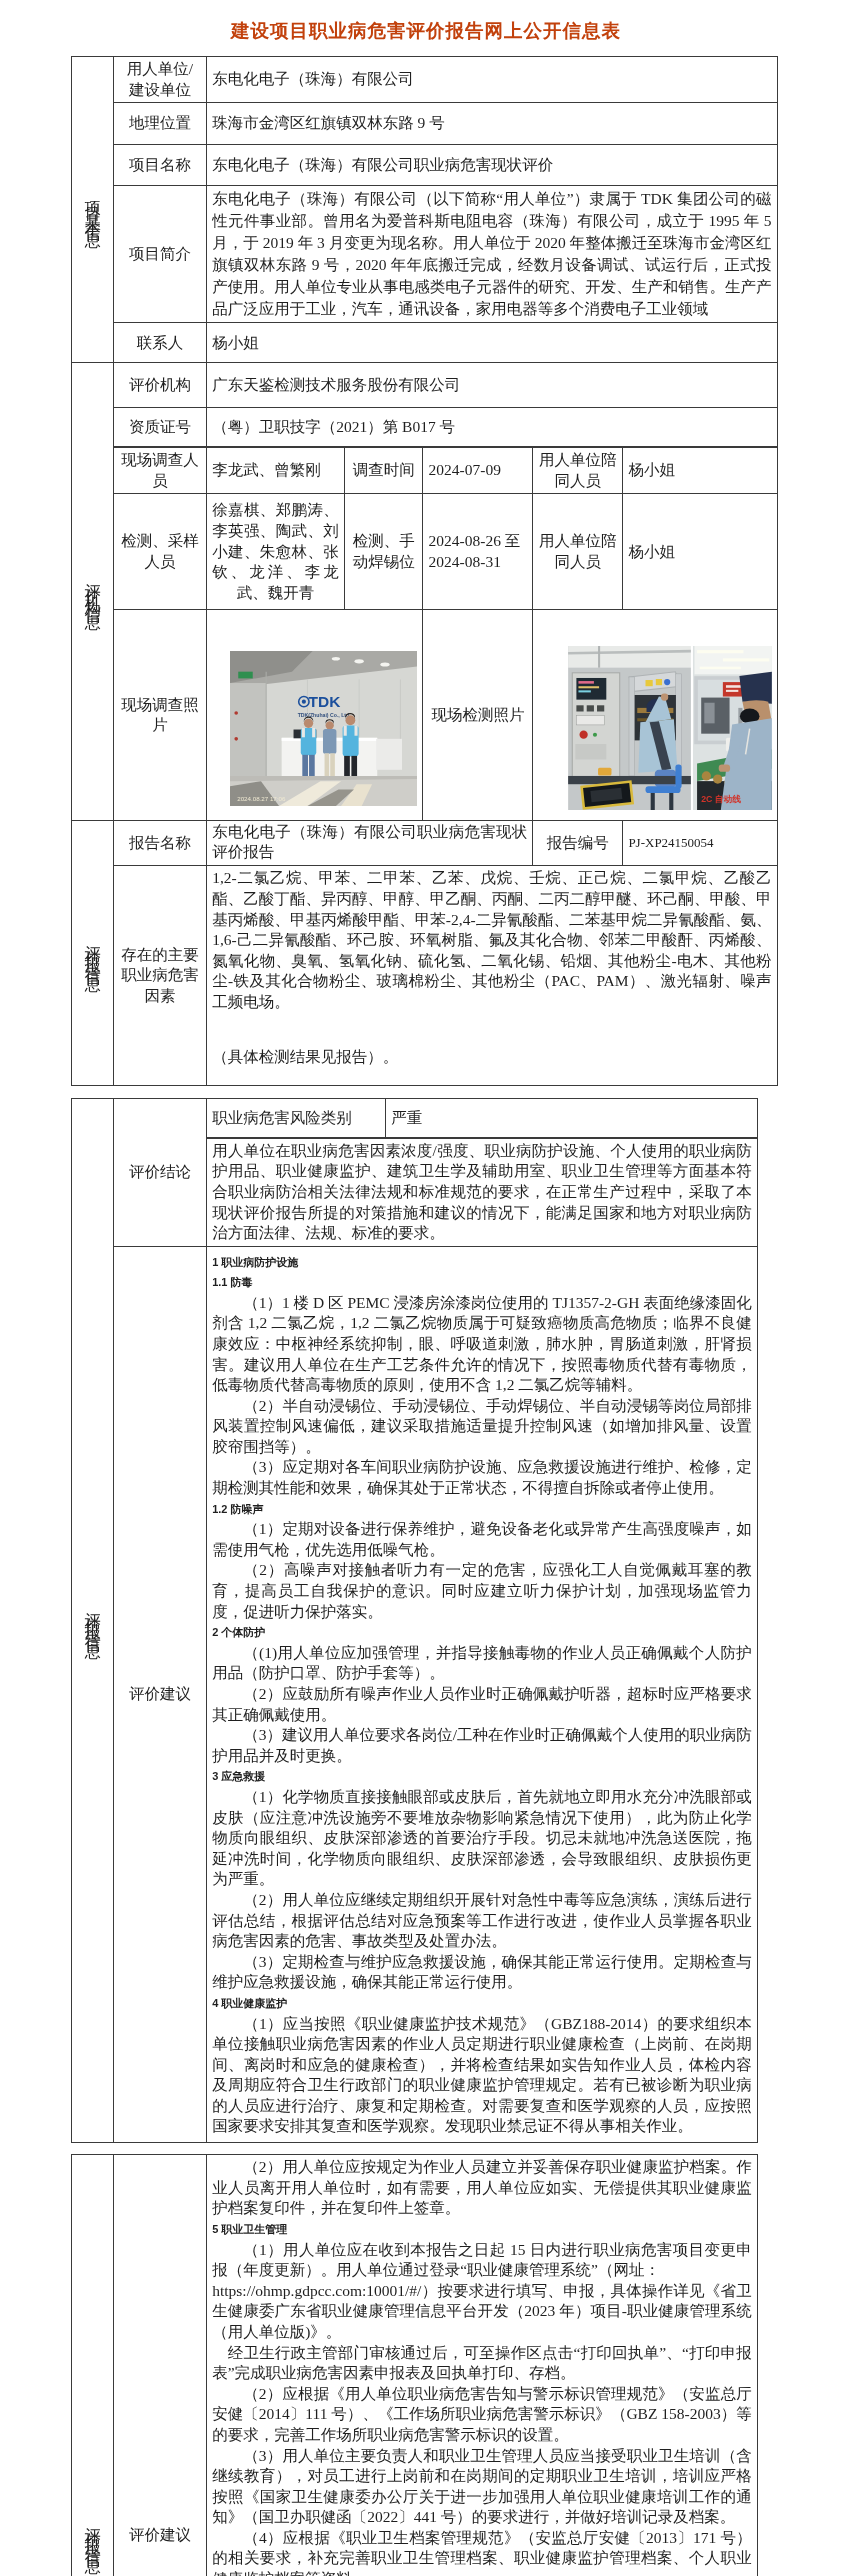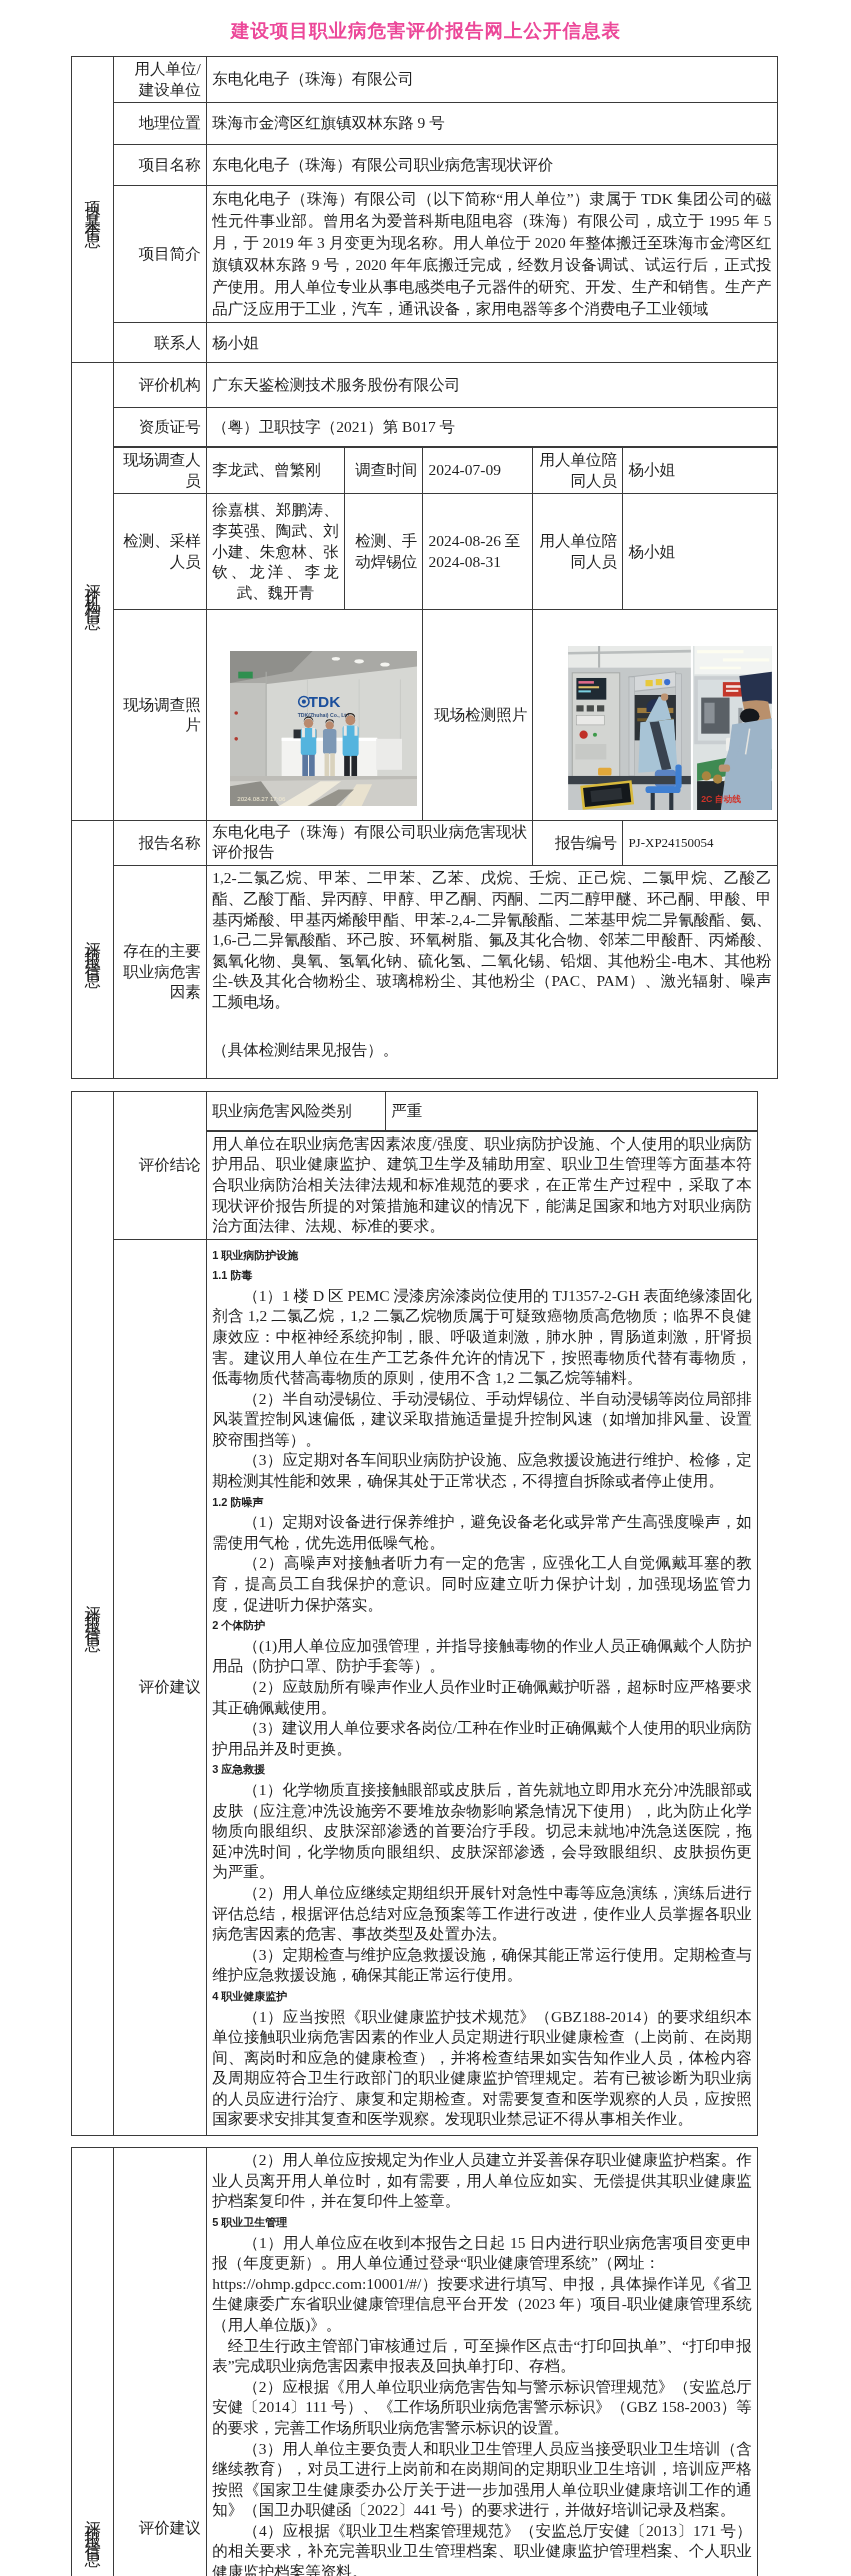--- a/index.html
+++ b/index.html
@@ -1,36 +1,36 @@
 <!DOCTYPE html>
 <html style="font-size:8.2px"><head>
 <meta charset="utf-8">
 <style>
   html,body{margin:0;padding:0;background:#ffffff;}
   .page{position:relative;width:852px;height:2987px;background:#fff;overflow:hidden;
         font-family:"Liberation Serif","DejaVu Serif",serif;color:#1f1f1f;}
   .doc-title{padding-top:17.5px;text-align:center;font-family:"Liberation Sans","DejaVu Sans",sans-serif;
-        font-weight:bold;font-size:18.5px;letter-spacing:1px;color:#ec4899;}
+        font-weight:bold;font-size:18.5px;letter-spacing:1px;color:#c2410c;}
   table.t{border-collapse:collapse;table-layout:fixed;margin-left:71px;border:1.5px solid #3a3a3a;}
   table.t td{border:1px solid #3a3a3a;vertical-align:middle;font-size:15.5px;line-height:20.6px;
         padding:2.1px 5.2px;box-sizing:border-box;overflow:hidden;}
   .t1{margin-top:13.4px;}
   .t2{margin-top:12.4px;}
   .t3{margin-top:11.3px;}
   td.cc{text-align:left;}
   td.spine{text-align:center;padding:0;}
   .vtext{writing-mode:vertical-lr;text-orientation:upright;letter-spacing:6.2px;display:inline-block;font-size:16px;}
-  td.lab{text-align:right;line-height:24px;}
+  td.lab{text-align:center;line-height:24px;}
   td.para{vertical-align:top;text-align:justify;font-size:15px;line-height:23px;padding:4.6px 7.7px 0 7.7px;}
   .adv p{margin:0;text-indent:2em;}
   .adv p.ni{text-indent:0;}
   .adv p.i1{text-indent:1em;}
   .adv .h{font-weight:bold;text-indent:0;font-family:"Liberation Sans","DejaVu Sans",sans-serif;font-size:11px;}
   td.names{text-align:justify;text-align-last:center;line-height:23px;padding:3.1px 7.2px;}
-  .hz-note{margin-top:27px;text-indent:0;}
+  .hz-note{margin-top:34px;text-indent:0;}
   td.photocell{vertical-align:top;padding:0;}
   .ph1{margin:26px 0 0 18px;display:block;}
   .ph2{margin:25px 0 0 29px;display:block;}
   .thick-b{border-bottom-width:2.6px !important;}
   .med-b{border-bottom-width:2.1px !important;}
   .sec-b{border-top-width:1.5px !important;}
 </style>
 </head>
 <body>
 

